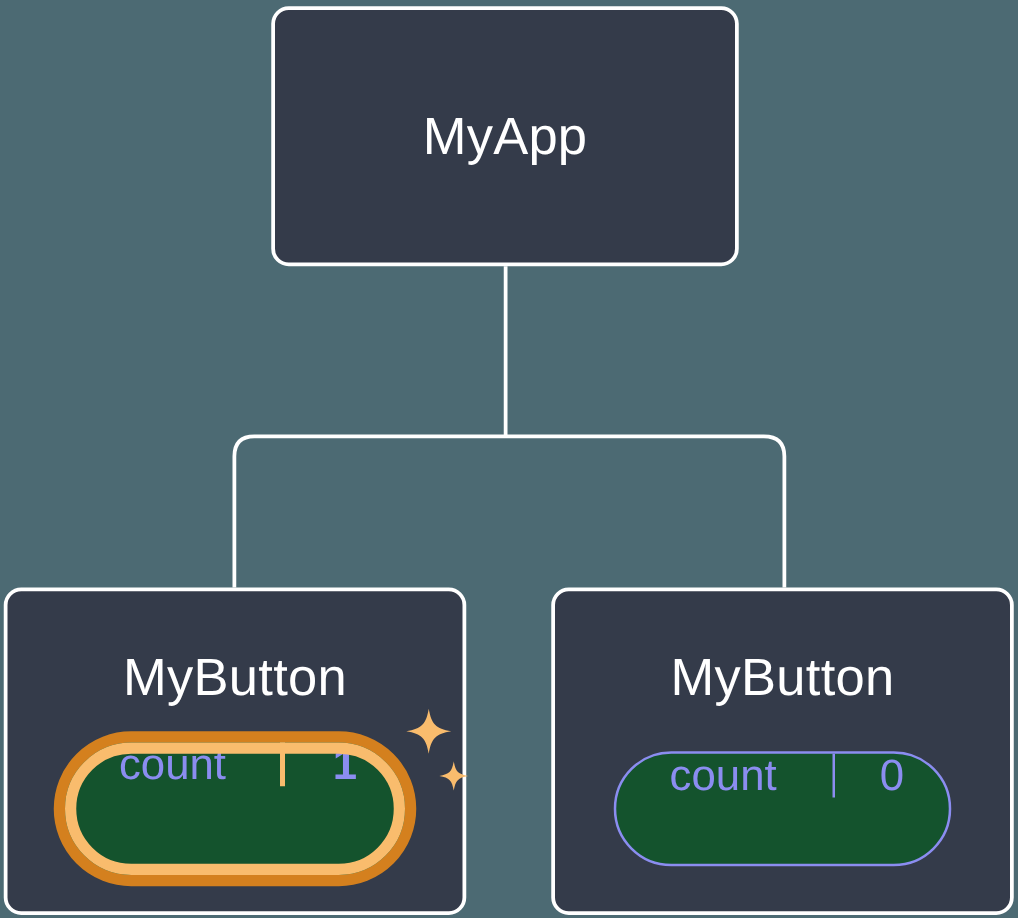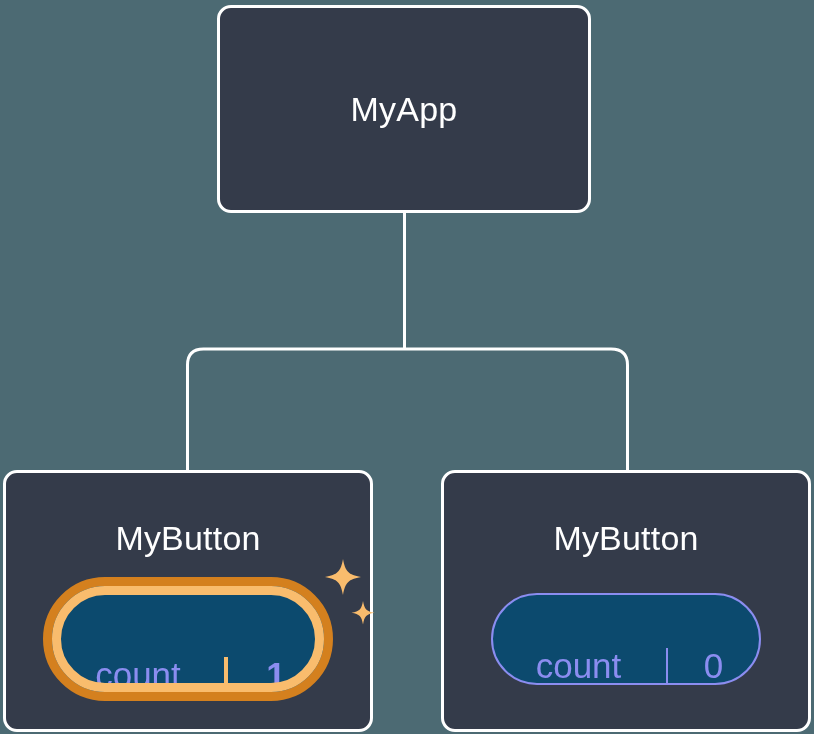--- a/index.html
+++ b/index.html
@@ -40,21 +40,21 @@
     background: #343b4a;
     border: 3px solid #ffffff;
     border-radius: 14px;
     display: flex;
     flex-direction: column;
     align-items: center;
   }
 
   .node-title {
     color: #ffffff;
-    font-size: 34px;
+    font-size: 42px;
     font-weight: 400;
     letter-spacing: 0.2px;
     line-height: 1;
     white-space: nowrap;
   }
 
   #node-root {
     left: 217px;
     top: 5px;
     width: 374px;
@@ -80,23 +80,23 @@
 
   
   .pill-wrap {
     position: relative;
     margin-top: 22px;
   }
 
   .pill {
     box-sizing: border-box;
     display: flex;
-    align-items: flex-end;
+    align-items: flex-start;
     border-radius: 999px;
-    background: #0c4a6e;
+    background: #14532d;
   }
 
   .pill-key, .pill-val {
     display: flex;
     align-items: center;
     justify-content: center;
     line-height: 1;
     white-space: nowrap;
   }
 

